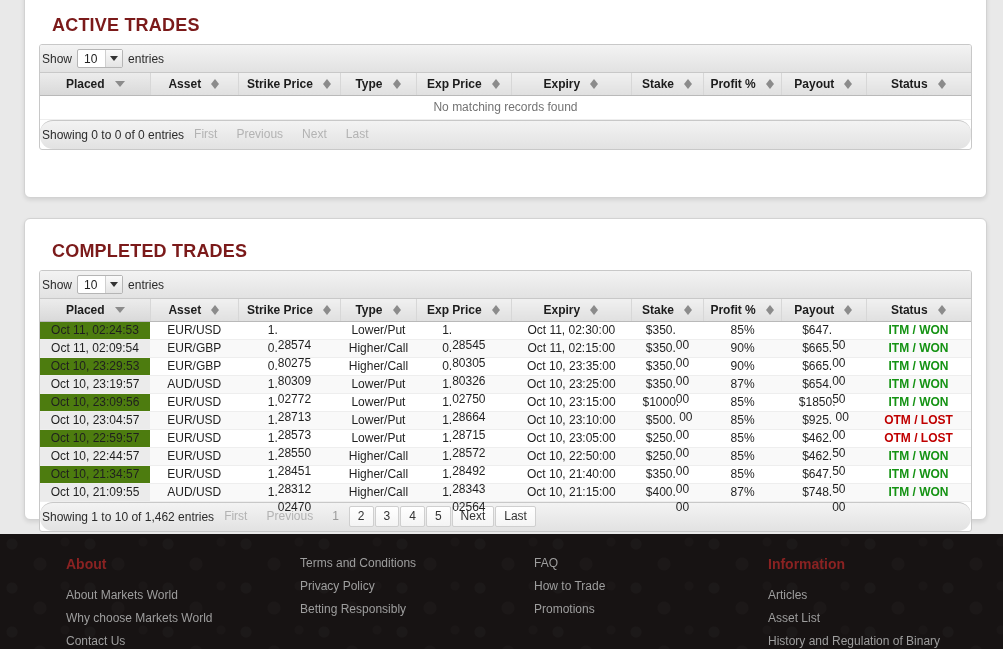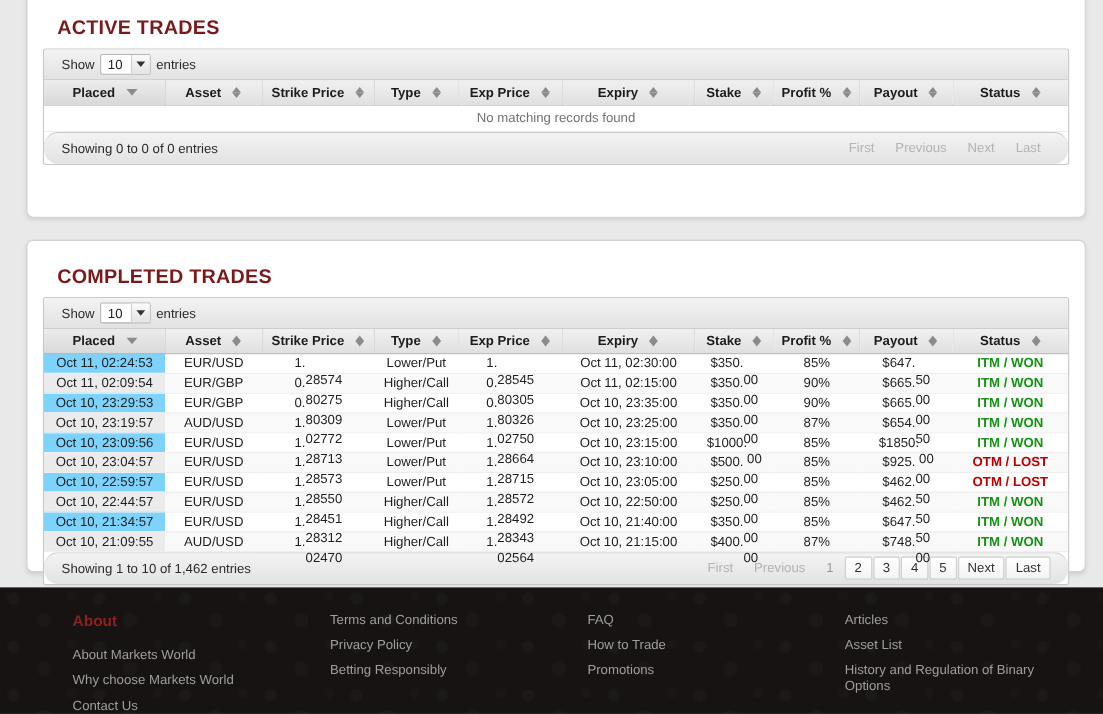--- a/index.html
+++ b/index.html
@@ -46,31 +46,31 @@
   
   .dt-wrap {
     border: 1px solid #c8c8c8;
     border-radius: 3px;
     overflow: hidden;
     background: #fff;
   }
   .dt-top, .dt-bottom {
     background: linear-gradient(to bottom, #f3f3f3 0%, #e2e2e2 100%);
     border-bottom: 1px solid #c8c8c8;
-    padding: 6px 16px;
+    padding: 6px 2px;
     font-size: 12px;
     color: #2b2b2b;
     height: 28px;
     display: flex;
     align-items: center;
   }
   .dt-bottom {
     border-bottom: none;
     border-top: 1px solid #c8c8c8;
-    justify-content: space-between;
+    justify-content: flex-start;
     height: 29px;
     border-radius: 13px;
   }
   .dt-length { display: flex; align-items: center; gap: 5px; }
 
   .sel {
     position: relative;
     display: inline-flex;
     align-items: center;
     background: #fff;
@@ -132,21 +132,21 @@
     font-size: 12px;
     color: #1f1f1f;
     height: 18px;
     padding: 0 6px;
     text-align: center;
     border-bottom: 1px solid #eeeeee;
     white-space: nowrap;
   }
   tbody tr.odd td { background: #ffffff; }
   tbody tr.even td { background: #f9f9f9; }
-  tbody tr.odd  td.sortcol { background: #7dd3fc; }
+  tbody tr.odd  td.sortcol { background: #4d7c0f; }
   tbody tr.even td.sortcol { background: #ebebeb; }
 
   td.empty {
     text-align: center;
     height: 24px;
     color: #737373;
     background: #fff !important;
   }
 
   .cents { font-size: 12px; vertical-align: baseline; position: relative; top: 15px; }
@@ -561,20 +561,21 @@
           <a href="#">Terms and Conditions</a>
           <a href="#">Privacy Policy</a>
           <a href="#">Betting Responsibly</a>
         </div>
         <div class="fcol">
           <a href="#">FAQ</a>
           <a href="#">How to Trade</a>
           <a href="#">Promotions</a>
         </div>
         <div class="fcol">
+          <h4>Information</h4>
           <a href="#">Articles</a>
           <a href="#">Asset List</a>
           <a href="#">History and Regulation of Binary Options</a>
         </div>
       </div>
   </div>
 
 </div>
 
 </body></html>

